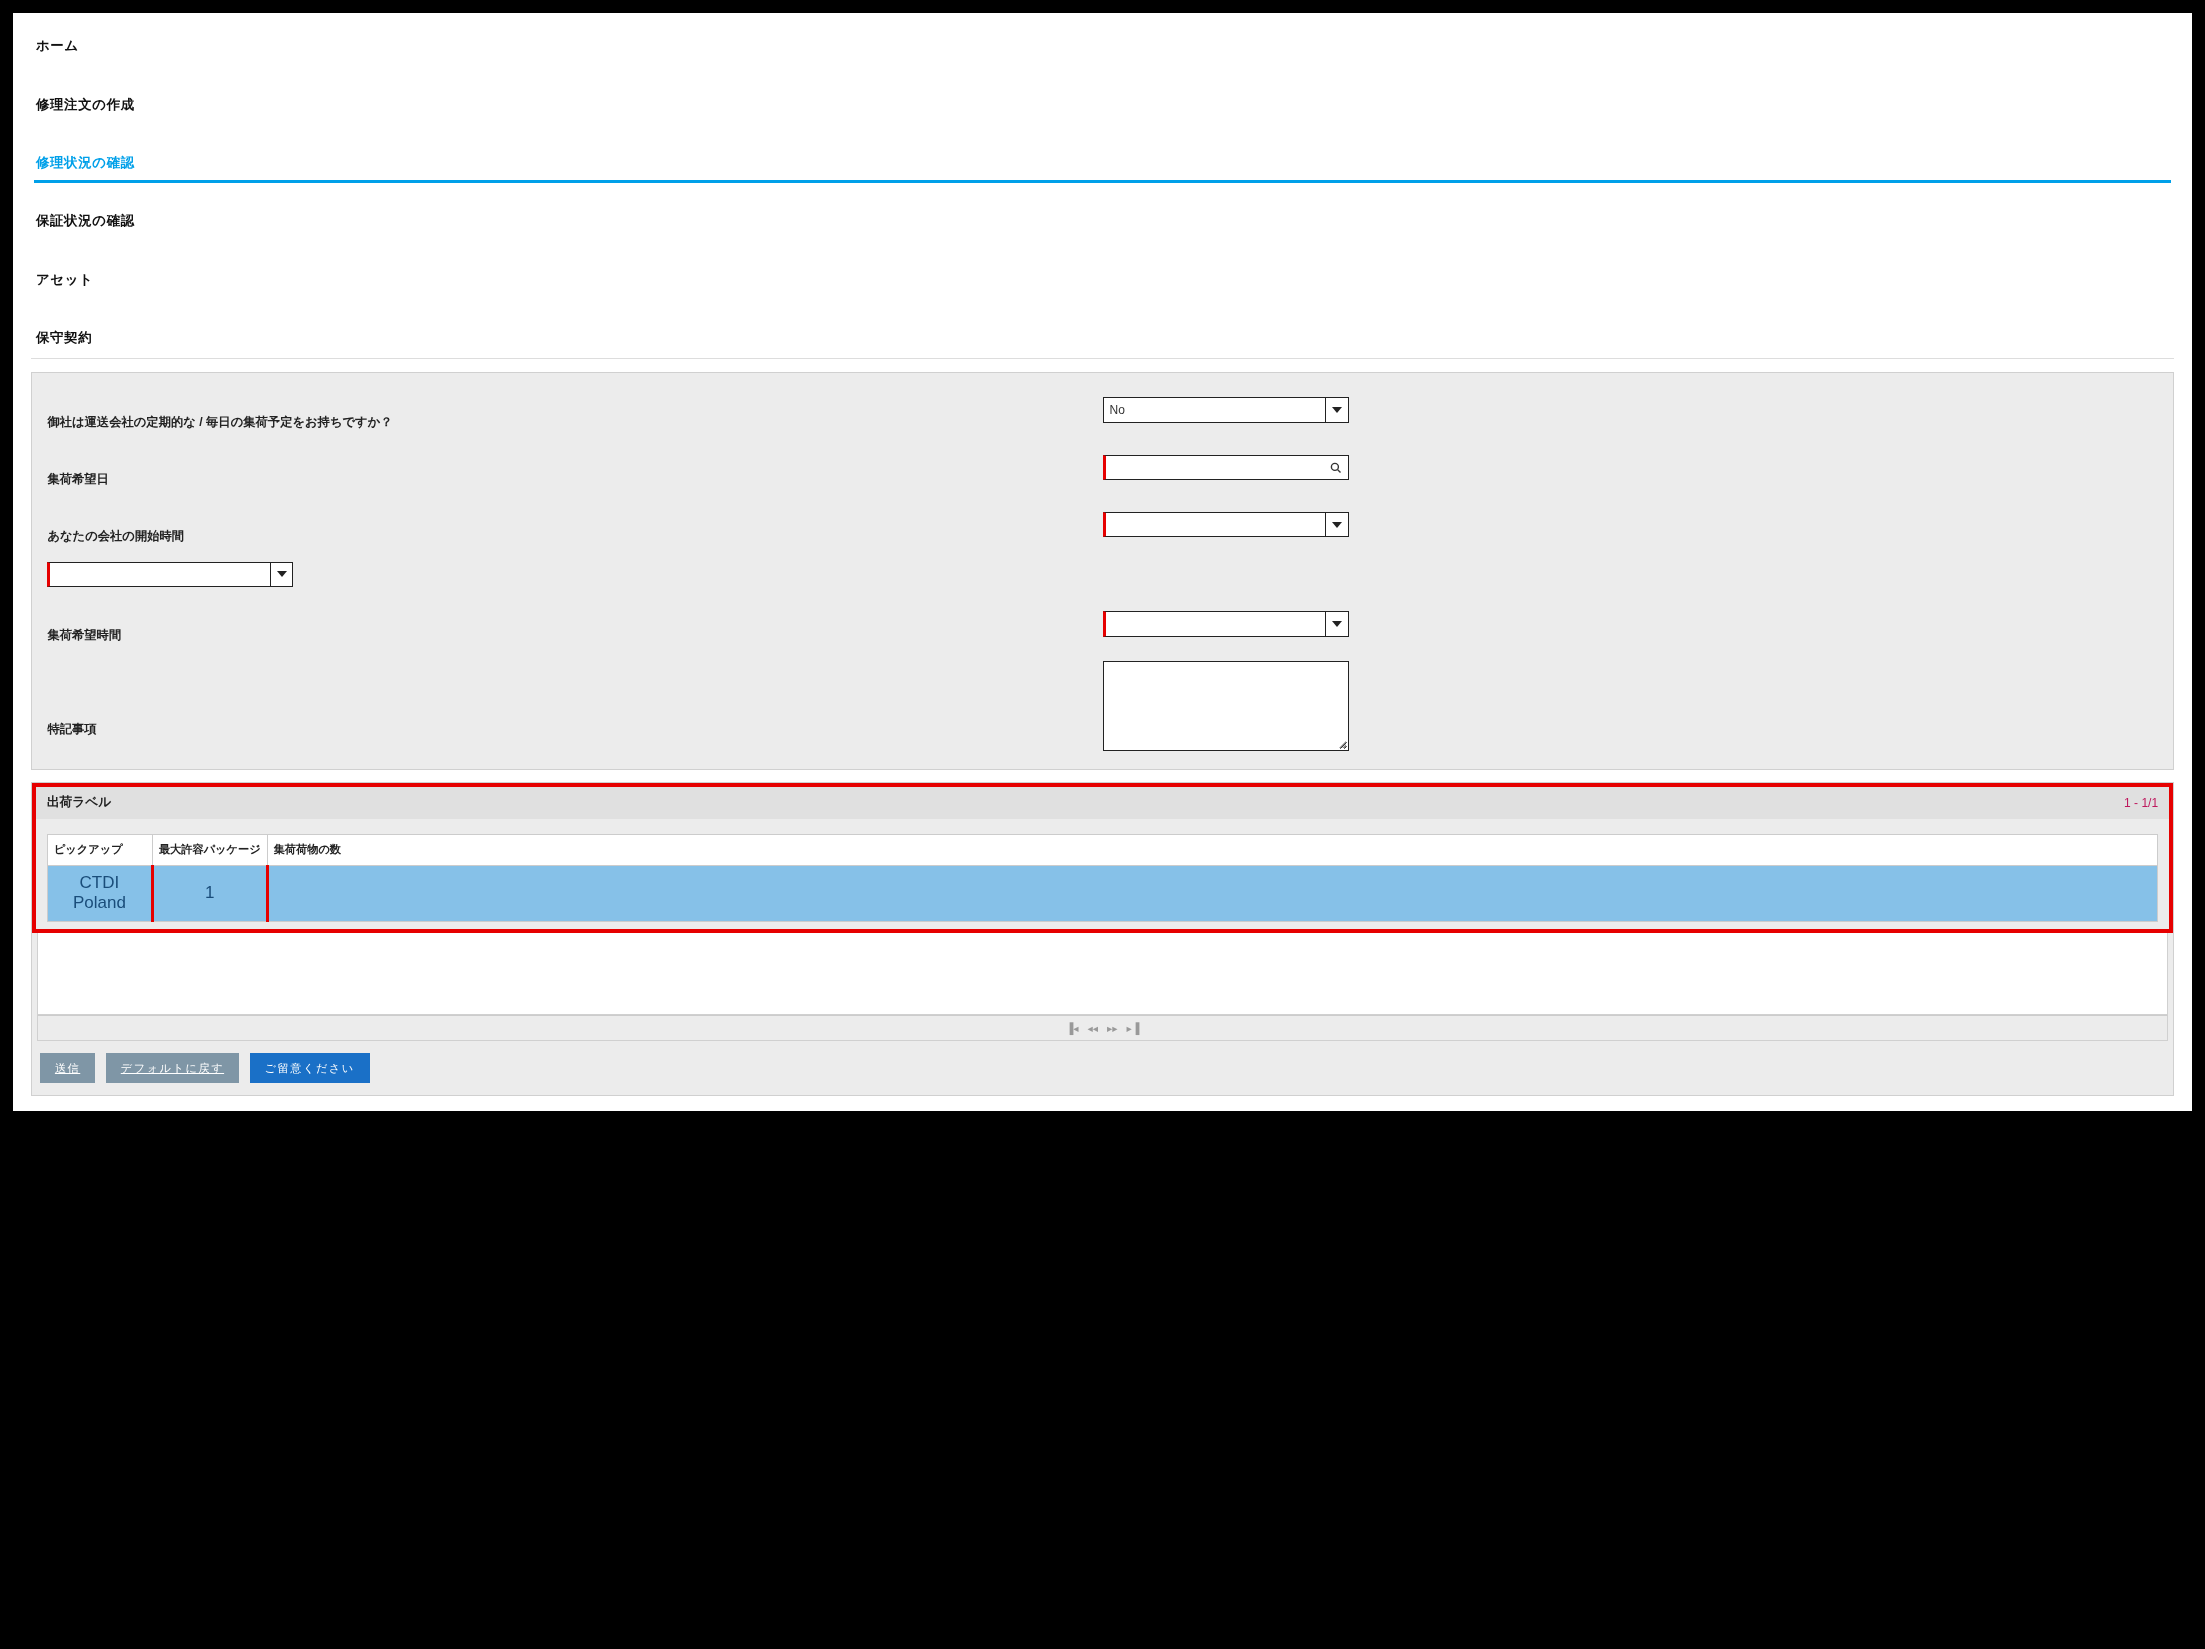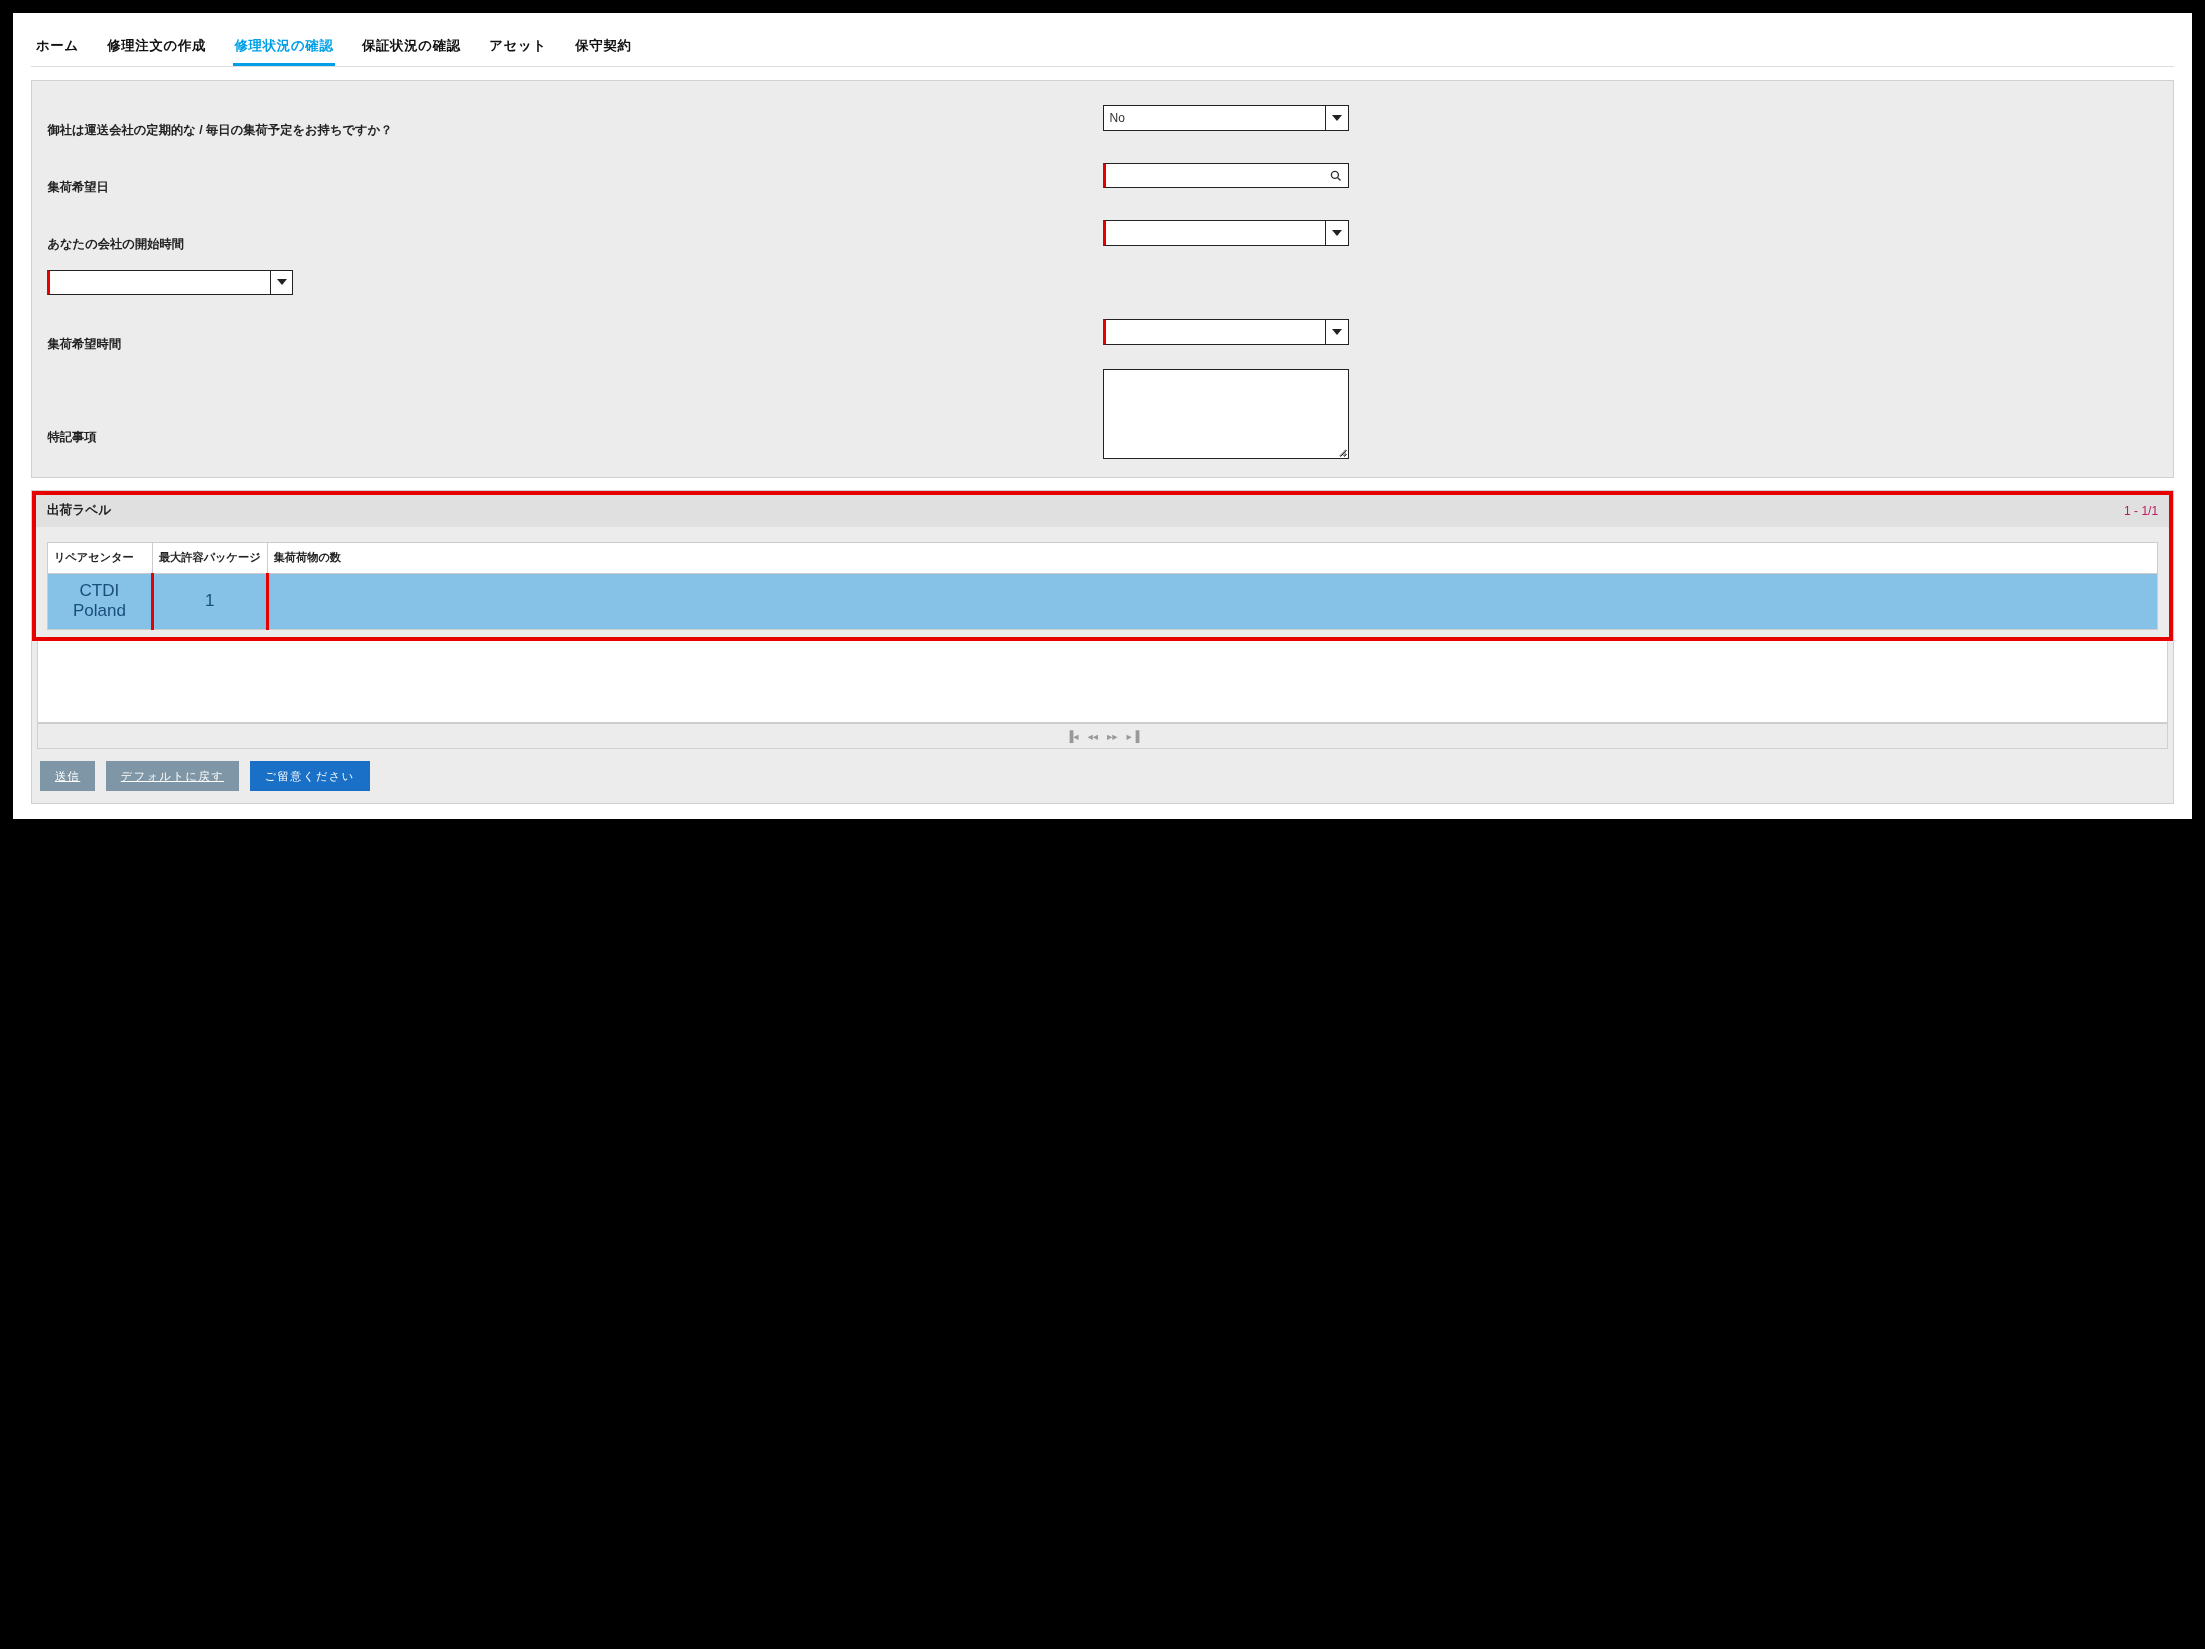--- a/index.html
+++ b/index.html
@@ -10,20 +10,21 @@
     }
     .page {
       background: #fff;
       padding: 13.4px 18px 15px 18px;
     }
     .tabs {
       display: flex;
       gap: 25.4px;
       padding: 6px 3px 0 3px;
       border-bottom: 0.7px solid #ddd;
+      flex-direction: column;
     }
     .tab {
       font-size: 13.4px;
       font-weight: bold;
       color: #111;
       padding: 4.5px 1.5px 10.5px 1.5px;
       cursor: pointer;
       letter-spacing: 0.7px;
       position: relative;
     }
@@ -319,21 +320,21 @@
   <div class="label-panel">
     <div class="label-panel-inner">
       <div class="label-header">
         <span>出荷ラベル</span>
         <span class="page-counter">1 - 1/1</span>
       </div>
       <div class="table-wrap">
         <table class="grid-table">
           <thead>
             <tr>
-              <th class="col-repair">リペアセンター</th>
+              <th class="col-repair">ピックアップ</th>
               <th class="col-max">最大許容パッケージ</th>
               <th>集荷荷物の数</th>
             </tr>
           </thead>
           <tbody>
             <tr class="selected">
               <td>CTDI Poland</td>
               <td class="req-cell">1</td>
               <td class="req-cell"></td>
             </tr>

